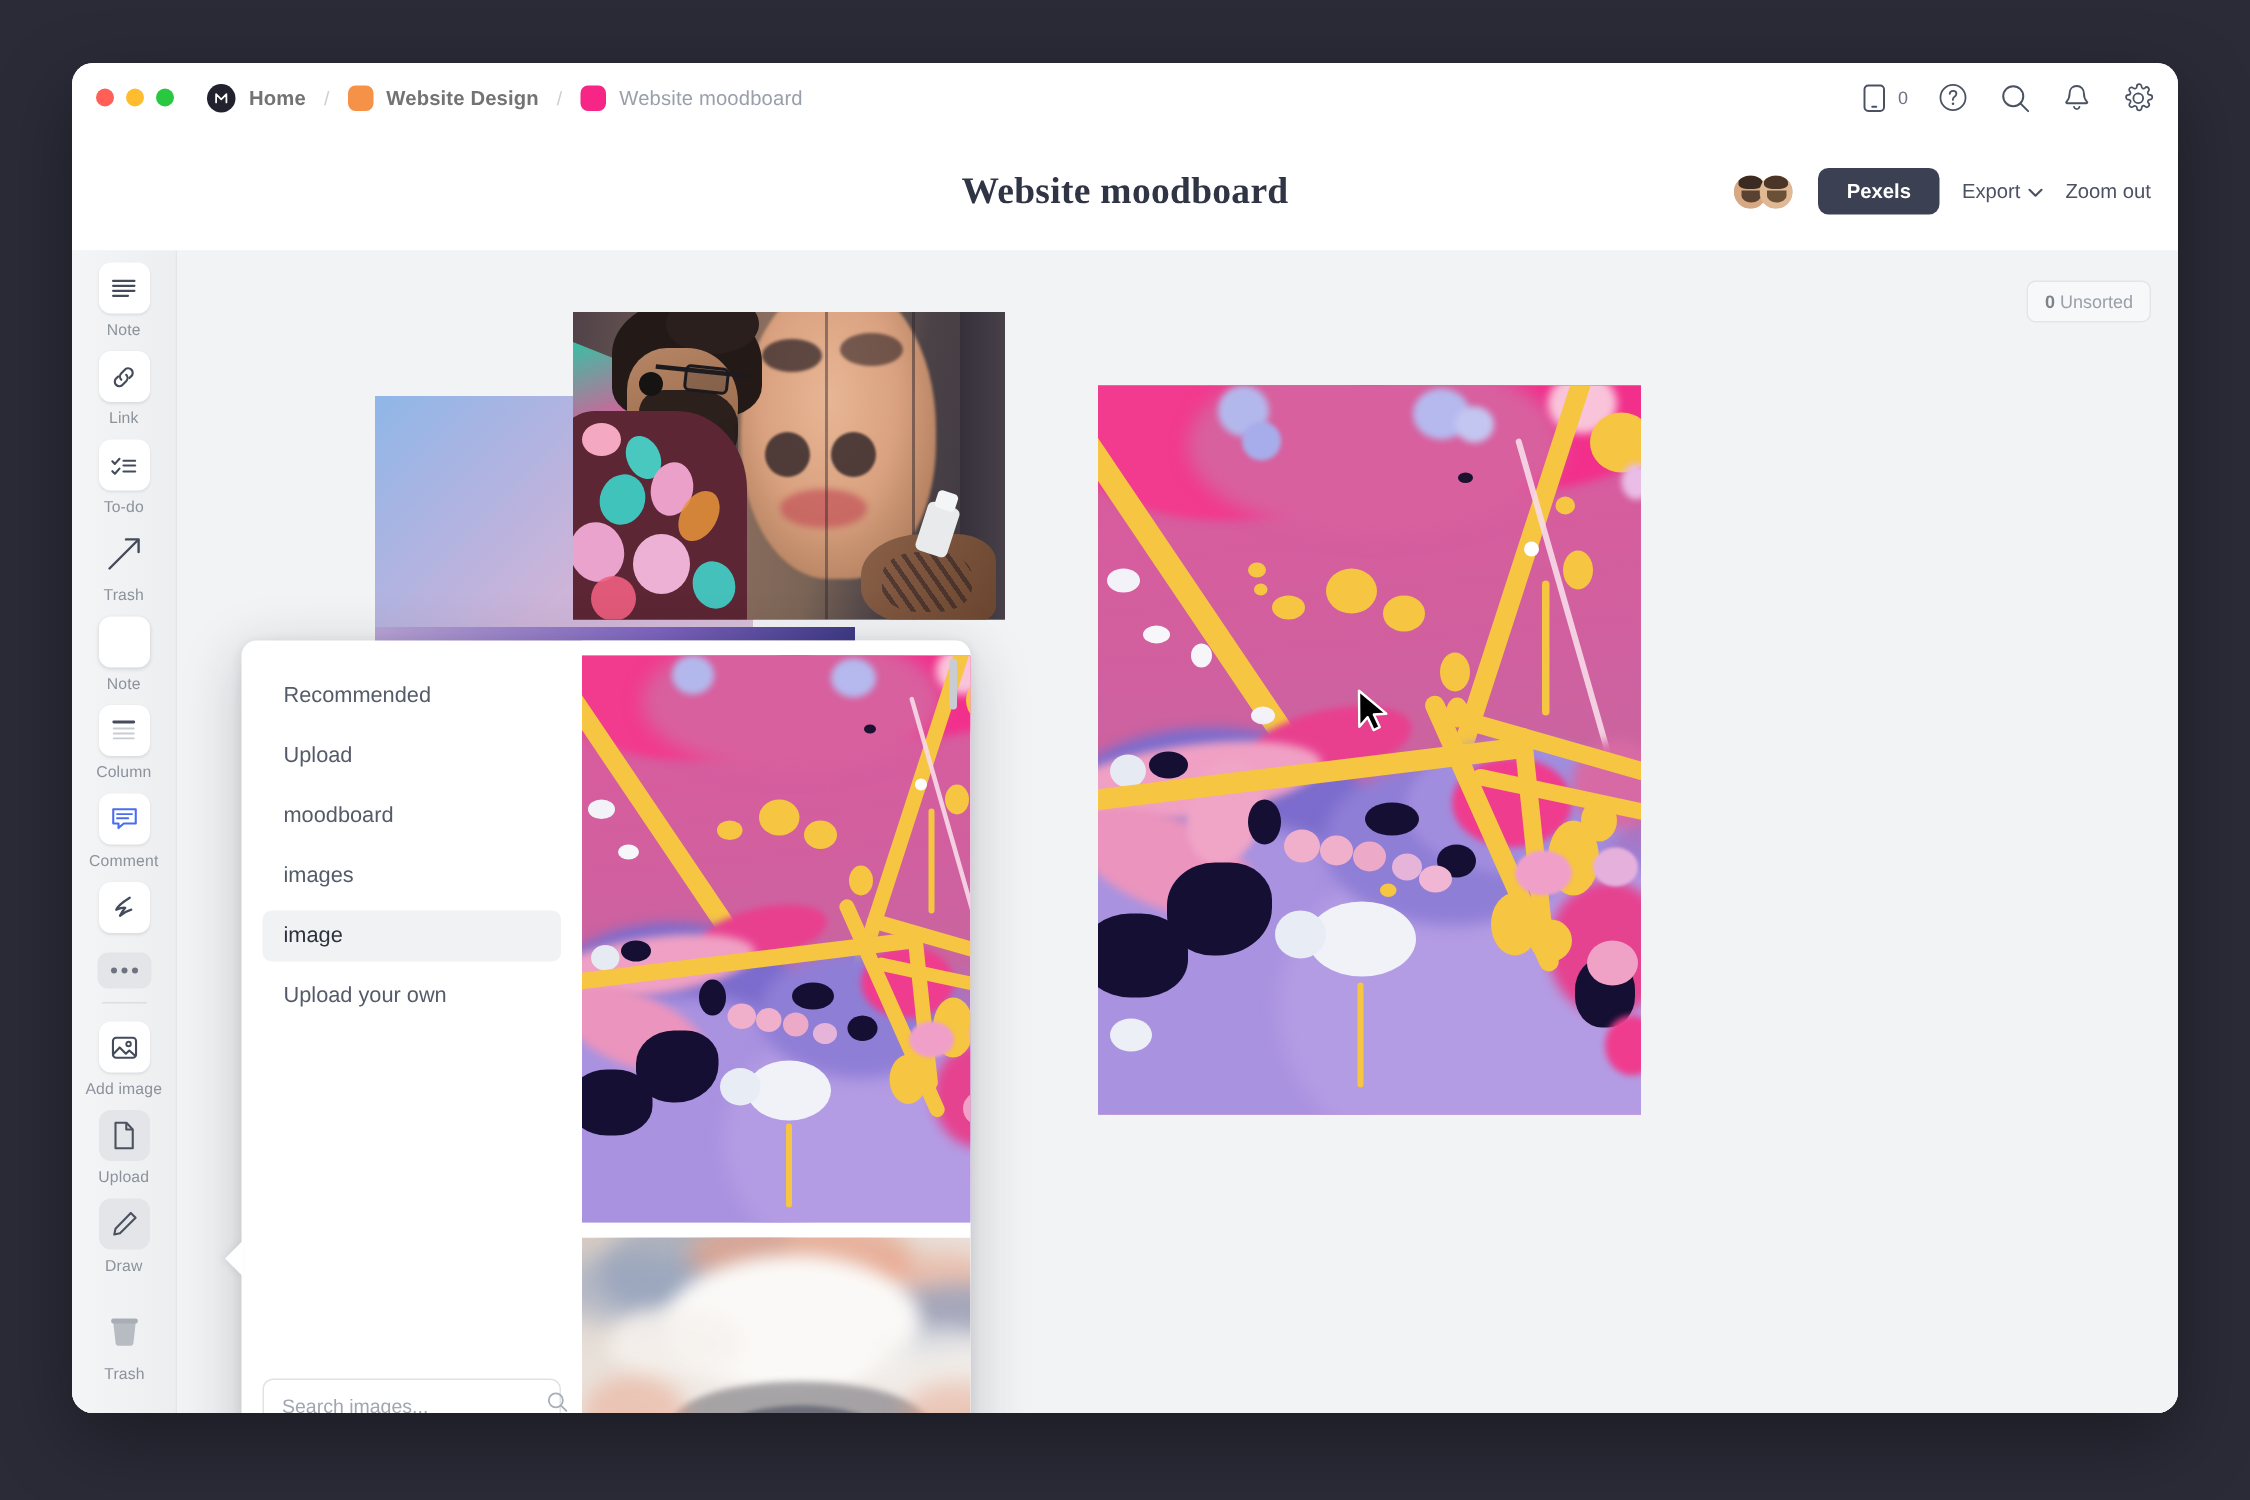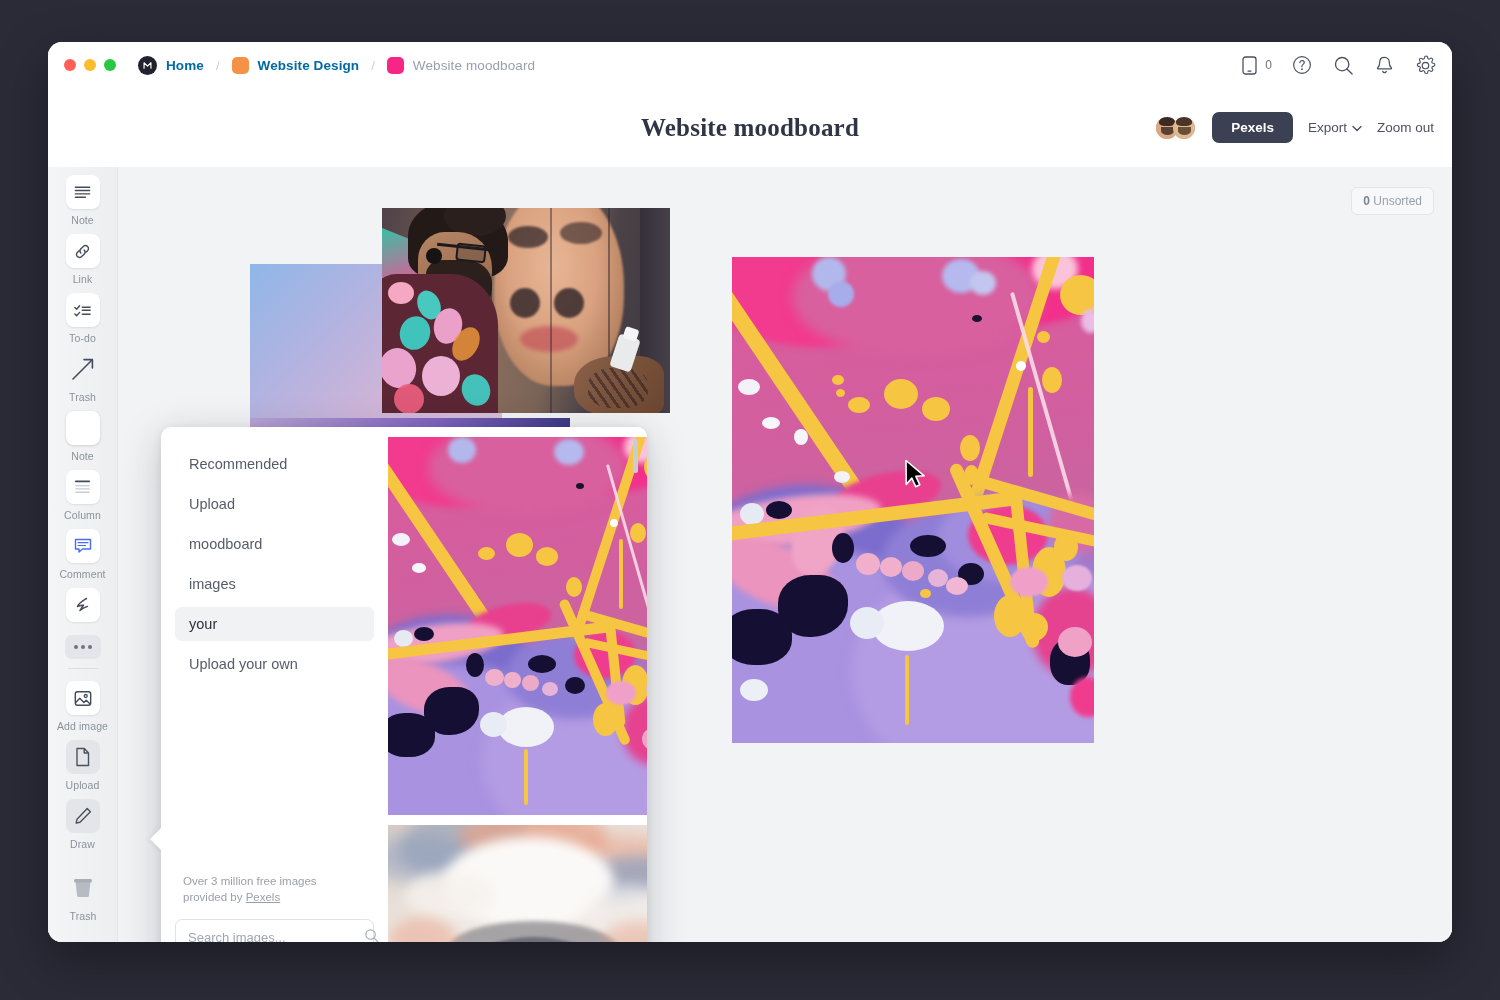--- a/index.html
+++ b/index.html
@@ -36,21 +36,21 @@
 
   #breadcrumb { display: flex; align-items: center; margin-left: 22px; gap: 9px; }
   .crumb { display: flex; align-items: center; gap: 9px; }
   .crumb-logo {
     width: 19px; height: 19px; border-radius: 50%;
     background: #22222e; color: #fff;
     display: flex; align-items: center; justify-content: center;
     font-size: 11px; line-height: 1;
   }
   .crumb-swatch { width: 17px; height: 17px; border-radius: 5px; }
-  .crumb-text { font-size: 13.5px; font-weight: 700; color: #0369a1; letter-spacing: .1px; }
+  .crumb-text { font-size: 13.5px; font-weight: 700; color: #737373; letter-spacing: .1px; }
   .crumb-text.muted { font-weight: 400; color: #9aa0ab; }
   .crumb-sep { color: #cbd0d8; font-size: 13px; margin: 0 3px; }
 
   #titlebar-right {
     position: absolute; right: 16px; top: 0; height: 46px;
     display: flex; align-items: center; gap: 19px;
   }
   .tb-icon { width: 22px; height: 22px; display: flex; align-items: center; justify-content: center; color: #4a5160; }
   .mobile-count { display: flex; align-items: center; gap: 5px; color: #4a5160; }
   .mobile-count .num { font-size: 12px; color: #6b7280; }
@@ -661,28 +661,24 @@
 
     <div id="popup-arrow" style="left:102px;top:660px;position:absolute;z-index:60"></div>
 
     <div id="image-popup" style="left:113px;top:260px;">
 
       <div id="popup-left">
         <div class="cat-item">Recommended</div>
         <div class="cat-item">Upload</div>
         <div class="cat-item">moodboard</div>
         <div class="cat-item">images</div>
-        <div class="cat-item active">your</div>
+        <div class="cat-item active">image</div>
         <div class="cat-item">Upload your own</div>
 
         <div id="popup-footer">
-          <div id="pexels-note">
-            <span>Over 3 million free images</span><br>
-            <span>provided by </span><a href="#">Pexels</a>
-          </div>
           <div id="search-box">
             <input id="search-input" placeholder="Search images..." style="">
             <span style="color:#a9aeb6">
               <svg width="15" height="15" viewBox="0 0 16 16">
                   <circle cx="7" cy="7" r="5" fill="none" stroke="currentColor" stroke-width="1.3"></circle>
                   <line x1="10.7" y1="10.7" x2="14.5" y2="14.5" stroke="currentColor" stroke-width="1.3" stroke-linecap="round"></line>
                 </svg>
             </span>
           </div>
         </div>

